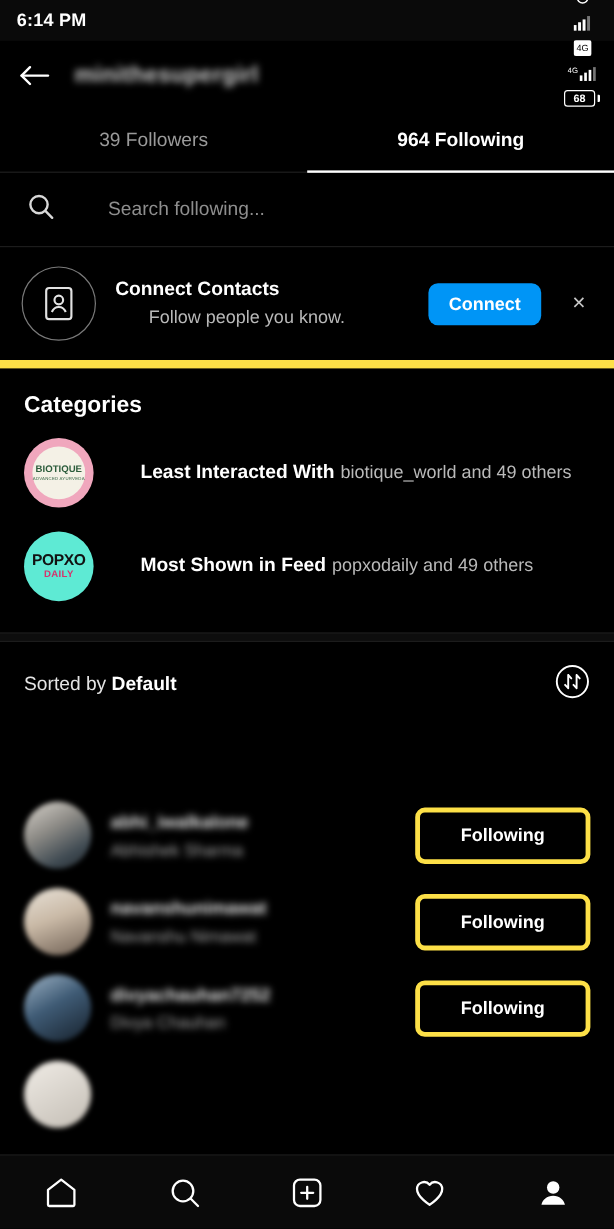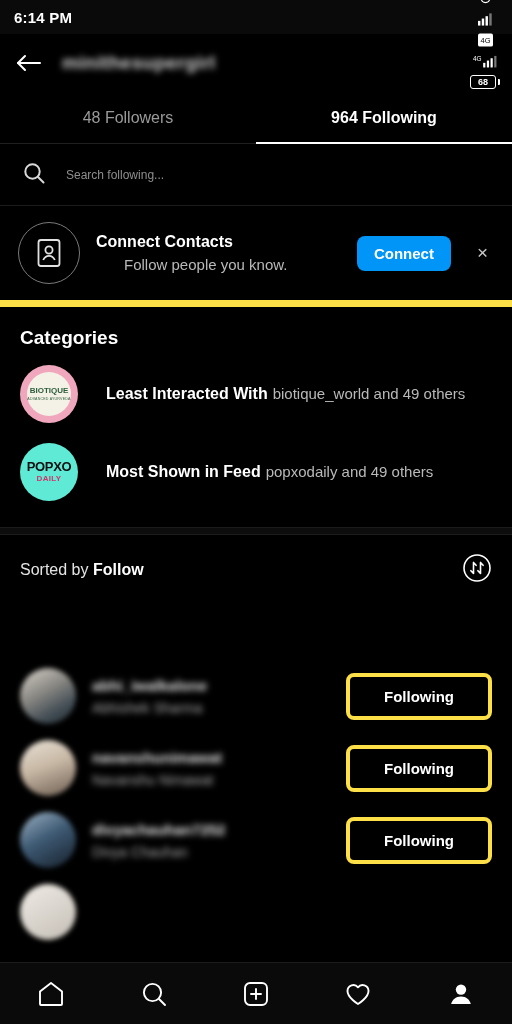--- a/index.html
+++ b/index.html
@@ -50,21 +50,21 @@
   .tab.active::after {
     content: ""; position: absolute; left: 0; right: 0; bottom: -1px;
     height: 2px; background: #fff;
   }
 
   
   .search-row {
     height: 62px; display: flex; align-items: center; gap: 20px;
     padding: 0 22px; border-bottom: 1px solid #1c1c1c; margin: 0 0 0 0;
   }
-  .search-placeholder { font-size: 12px; color: #8e8e8e; }
+  .search-placeholder { font-size: 16px; color: #8e8e8e; margin-left: 24px; }
 
   
   .connect-row {
     display: flex; align-items: center; padding: 16px 18px; gap: 16px;
     border-bottom: 7px solid #fde047;
   }
   .contact-circle {
     width: 62px; height: 62px; border-radius: 50%; border: 1.6px solid #7a7a7a;
     display: flex; align-items: center; justify-content: center; flex: 0 0 auto;
   }
@@ -73,21 +73,21 @@
   .connect-sub { font-size: 15px; color: #b9b9b9; margin-top: 5px; margin-left: 28px; }
   .connect-btn {
     background: #0095f6; color: #fff; border: none; border-radius: 8px;
     font-size: 15px; font-weight: 700; padding: 9px 17px; font-family: inherit;
   }
   .dismiss-x { color: #c7c7c7; font-size: 19px; padding: 0 6px 0 10px; }
 
   
   .section-pad { padding: 20px 20px 6px; }
   .section-title { font-size: 19px; font-weight: 700; }
-  .cat-row { display: flex; align-items: center; gap: 12px; padding: 10px 20px; }
+  .cat-row { display: flex; align-items: center; gap: 23px; padding: 10px 20px; }
   .cat-avatar {
     width: 58px; height: 58px; border-radius: 50%; flex: 0 0 auto;
     display: flex; align-items: center; justify-content: center; overflow: hidden;
     position: relative;
   }
   .cat-avatar.biotique { background: #f0a7bd; }
   .cat-avatar.popxo { background: #5eead4; }
   .av-label {
     font-size: 8px; font-weight: 700; text-align: center; line-height: 1.05;
   }
@@ -212,21 +212,21 @@
     <div class="back-arrow">
       <svg width="26" height="22" viewBox="0 0 26 22" fill="none" stroke="#fff" stroke-width="2" stroke-linecap="round" stroke-linejoin="round">
         <path d="M24 11H2"></path>
           <path d="M9 4L2 11l7 7"></path>
       </svg>
     </div>
     <div class="username-blur">minithesupergirl</div>
   </div>
 
   <div class="tabs">
-    <div class="tab">48 Followers</div>
+    <div class="tab">39 Followers</div>
     <div class="tab active">964 Following</div>
   </div>
 
   <div class="search-row">
     <span>
       <svg width="24" height="24" viewBox="0 0 24 24" fill="none" stroke="#d8d8d8" stroke-width="2">
         <circle cx="10.5" cy="10.5" r="7.2"></circle>
           <path d="M16 16l5.5 5.5" stroke-linecap="round"></path>
       </svg>
     </span>
@@ -277,21 +277,21 @@
       <div class="cat-title">Most Shown in Feed</div>
       <div class="cat-sub">popxodaily and 49 others</div>
     </div>
   </div>
 
   <div class="divider-thick"></div>
 
   <div class="sort-row">
     <div class="sort-label">
       <span>Sorted by</span>
-      <b>Follow</b>
+      <b>Default</b>
     </div>
     <span>
       <svg width="30" height="30" viewBox="0 0 30 30" fill="none" stroke="#fff" stroke-width="1.6">
         <circle cx="15" cy="15" r="13"></circle>
         <path d="M11.5 9.5v11M11.5 20.5l-2.6-2.8M11.5 9.5L14.1 12.3" stroke-linecap="round"></path>
         <path d="M18.5 20.5v-11M18.5 9.5l2.6 2.8M18.5 20.5l-2.6-2.8" stroke-linecap="round"></path>
       </svg>
     </span>
   </div>
 

